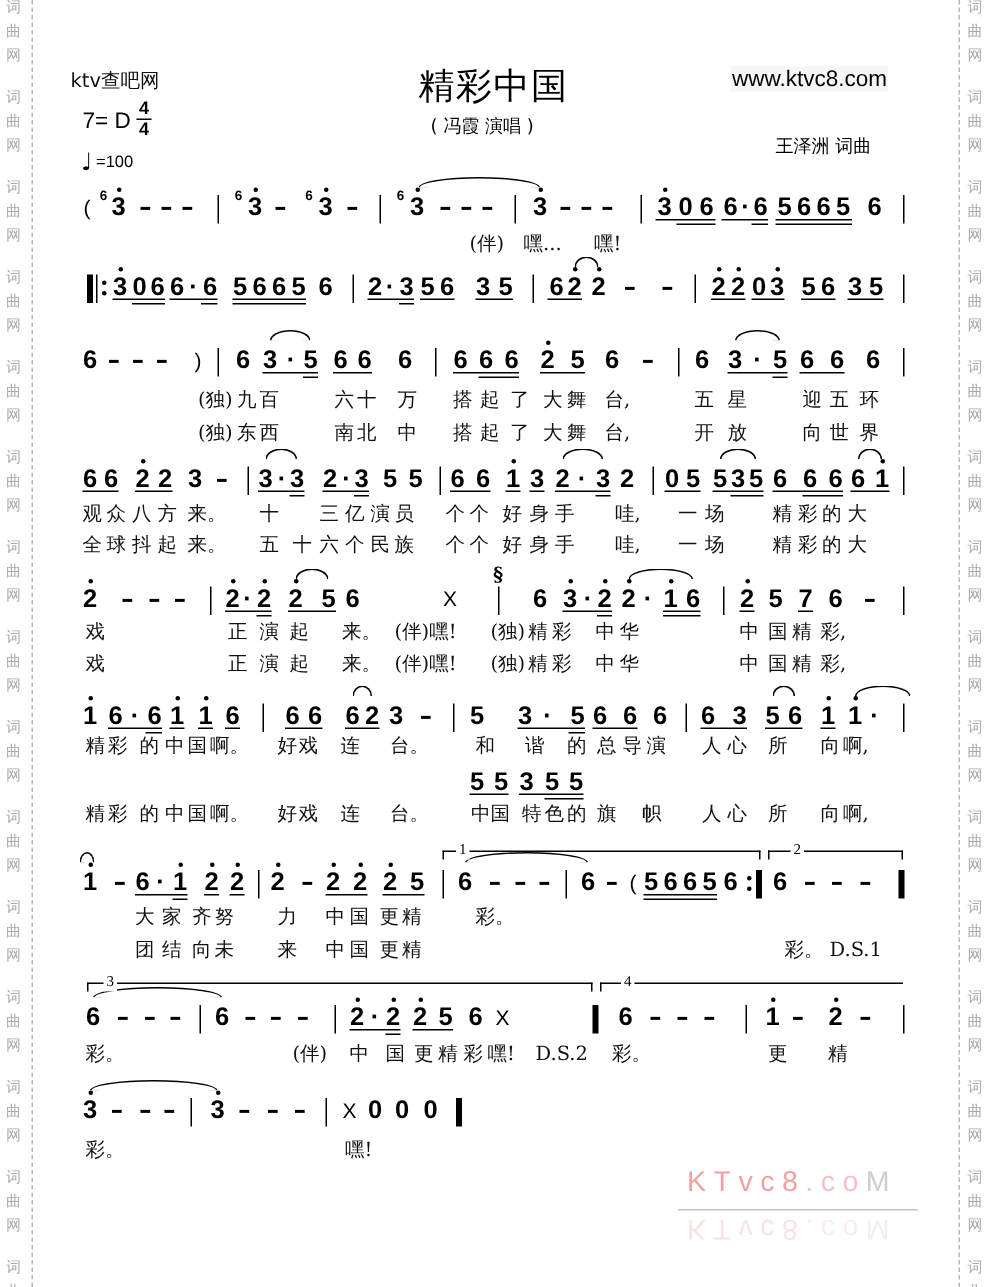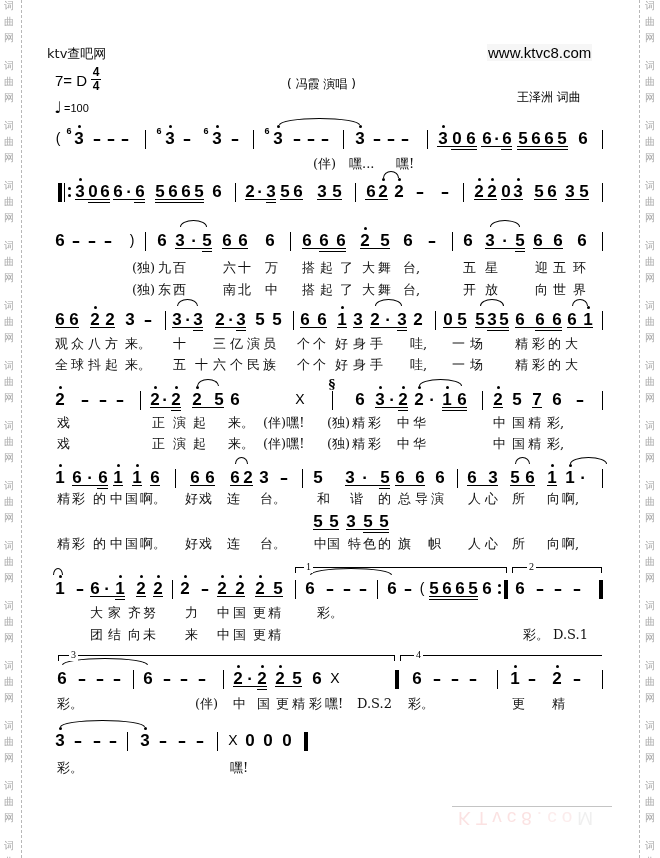--- a/index.html
+++ b/index.html
@@ -141,20 +141,21 @@
       <span class="wm-char" style="top: 736px;">曲</span>
       <span class="wm-char" style="top: 752px;">网</span>
       <span class="wm-char" style="top: 780px;">词</span>
       <span class="wm-char" style="top: 796px;">曲</span>
       <span class="wm-char" style="top: 812px;">网</span>
       <span class="wm-char" style="top: 840px;">词</span>
       <span class="wm-char" style="top: 856px;">曲</span>
     </div>
 
   <div class="hdr" id="site-name">ktv查吧网</div>
+  <div class="hdr" id="title">精彩中国</div>
   <div class="hdr" id="performer">( 冯霞 演唱 )</div>
   <div class="hdr" id="site-url">www.ktvc8.com</div>
   <div class="hdr" id="credits">王泽洲  词曲</div>
   <div class="hdr" id="key">7= D</div>
   <div id="timesig">
     <span>4</span>
     <span class="frac-line"></span>
     <span>4</span>
   </div>
   <div class="hdr" id="tempo-note">♩</div>
@@ -807,15 +808,16 @@
         <span class="note " style="left: 287px; top: 0px;">0</span>
         <div class="bar" style="left: 127px;"></div>
         <div class="bar" style="left: 217px;"></div>
         <div class="bar t" style="left: 304px;"></div>
         <div class="tie" style="left: 60px; width: 85px;"></div>
         <span class="lyric" style="left: 57px; top: 27px;">彩。</span>
         <span class="lyric" style="left: 230px; top: 27px;">嘿!</span>
       </div>
     </div>
 
+  <div id="logo"><span class="logo-a">KTvc8</span><span class="logo-b">.co</span><span class="logo-c">M</span></div>
   <div id="logo-line"></div>
   <div id="logo-reflect"><span class="logo-a">KTvc8</span><span class="logo-b">.co</span><span class="logo-c">M</span></div>
 </div>
 
 </body></html>

